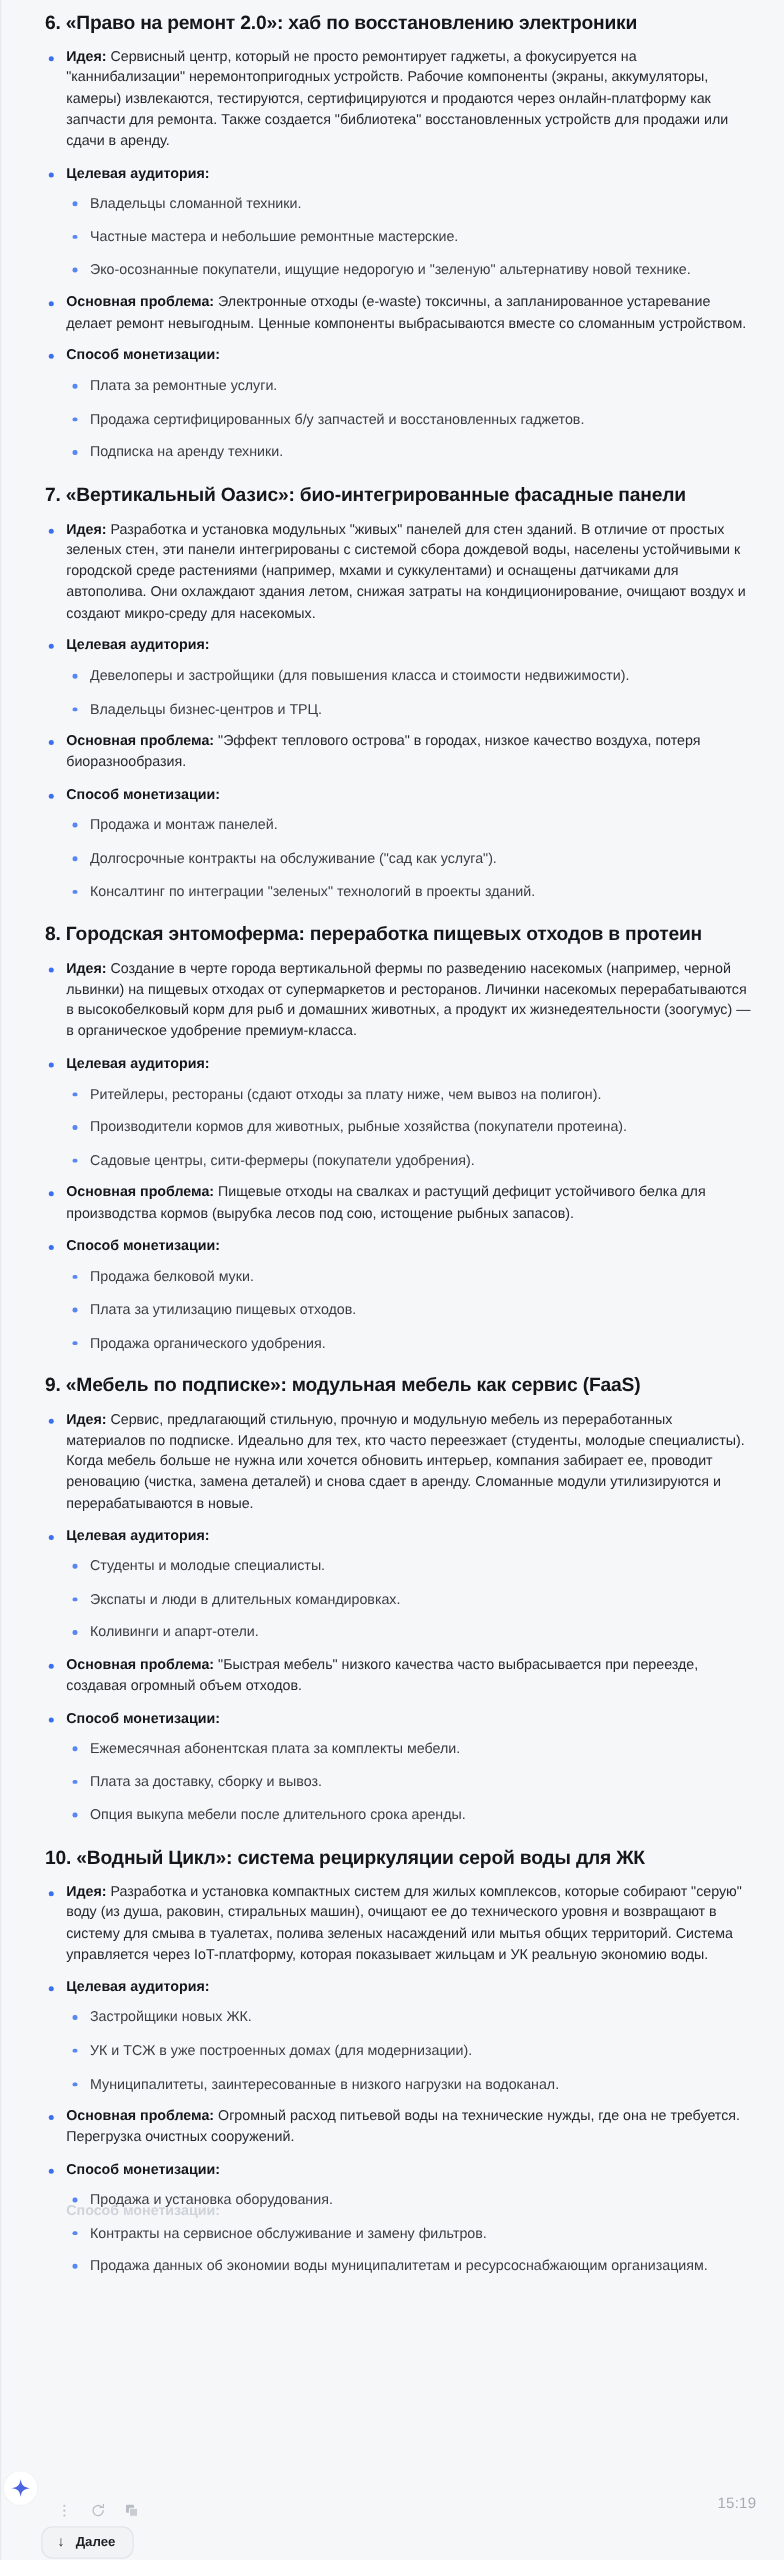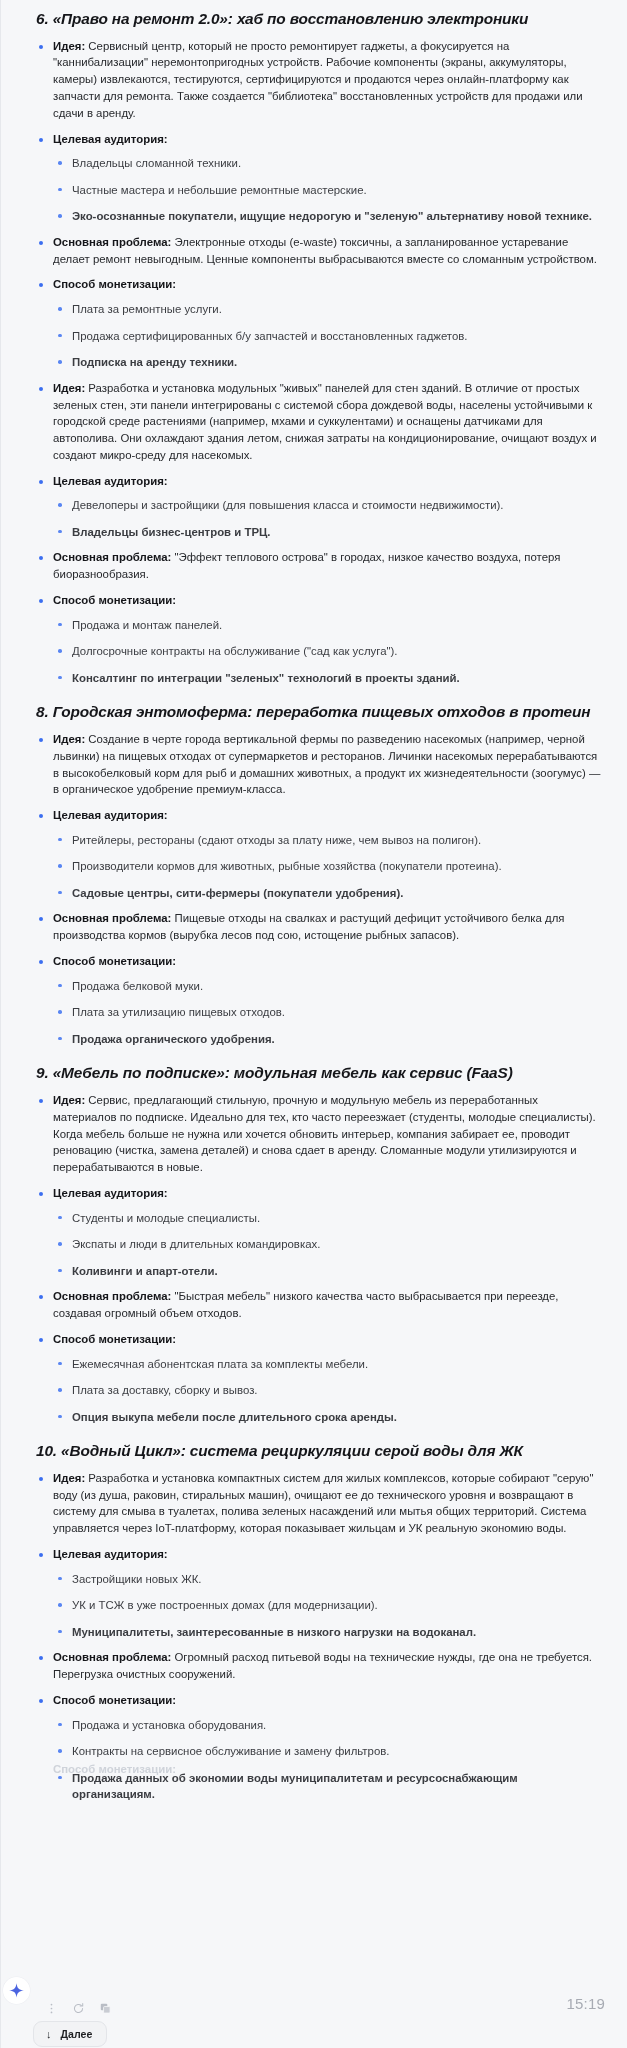--- a/index.html
+++ b/index.html
@@ -33,21 +33,20 @@
     width: 627px;
   }
 
   h2.section-title {
     font-size: 15.4px;
     line-height: 1.28;
     font-weight: 700;
     letter-spacing: -0.15px;
     color: #15161a;
     margin: 16px 0 9px 0;
-    font-style: italic;
   }
   h2.section-title.first {
     margin-top: 9px;
   }
 
   ul.lvl1 {
     list-style: none;
     margin: 0 0 0 0;
     padding: 0;
   }
@@ -82,21 +81,20 @@
   ul.lvl2 > li {
     position: relative;
     padding-left: 19px;
     margin: 0 0 10px 0;
     font-size: 11.4px;
     line-height: 1.45;
     color: #3b3d42;
   }
   ul.lvl2 > li:last-child {
     margin-bottom: 0;
-    font-weight: bold;
   }
   ul.lvl2 > li::before {
     content: "";
     position: absolute;
     left: 5px;
     top: 6px;
     width: 3.5px;
     height: 3.5px;
     border-radius: 50%;
     background: #5a86f2;
@@ -125,21 +123,21 @@
     display: flex;
     align-items: center;
     justify-content: center;
     box-shadow: 0 0 0 0.5px #eceef2;
   }
 
   .timestamp {
     position: absolute;
     right: 22px;
     top: 1995px;
-    font-size: 15px;
+    font-size: 12px;
     color: #a7abb3;
     letter-spacing: 0.2px;
   }
 
   .action-row {
     position: absolute;
     left: 44px;
     top: 2001px;
     display: flex;
     align-items: center;
@@ -191,20 +189,21 @@
           <li>Частные мастера и небольшие ремонтные мастерские.</li>
           <li>Эко-осознанные покупатели, ищущие недорогую и "зеленую" альтернативу новой технике.</li>
         </ul></li>
       <li><span class="lbl">Основная проблема:</span><span> Электронные отходы (e-waste) токсичны, а запланированное устаревание делает ремонт невыгодным. Ценные компоненты выбрасываются вместе со сломанным устройством.</span></li>
       <li><span class="lbl">Способ монетизации:</span><span></span><ul class="lvl2">
           <li>Плата за ремонтные услуги.</li>
           <li>Продажа сертифицированных б/у запчастей и восстановленных гаджетов.</li>
           <li>Подписка на аренду техники.</li>
         </ul></li>
     </ul>
+    <h2 class="section-title">7. «Вертикальный Оазис»: био-интегрированные фасадные панели</h2>
     <ul class="lvl1">
       <li><span class="lbl">Идея:</span><span> Разработка и установка модульных "живых" панелей для стен зданий. В отличие от простых зеленых стен, эти панели интегрированы с системой сбора дождевой воды, населены устойчивыми к городской среде растениями (например, мхами и суккулентами) и оснащены датчиками для автополива. Они охлаждают здания летом, снижая затраты на кондиционирование, очищают воздух и создают микро-среду для насекомых.</span></li>
       <li><span class="lbl">Целевая аудитория:</span><span></span><ul class="lvl2">
           <li>Девелоперы и застройщики (для повышения класса и стоимости недвижимости).</li>
           <li>Владельцы бизнес-центров и ТРЦ.</li>
         </ul></li>
       <li><span class="lbl">Основная проблема:</span><span> "Эффект теплового острова" в городах, низкое качество воздуха, потеря биоразнообразия.</span></li>
       <li><span class="lbl">Способ монетизации:</span><span></span><ul class="lvl2">
           <li>Продажа и монтаж панелей.</li>
           <li>Долгосрочные контракты на обслуживание ("сад как услуга").</li>

